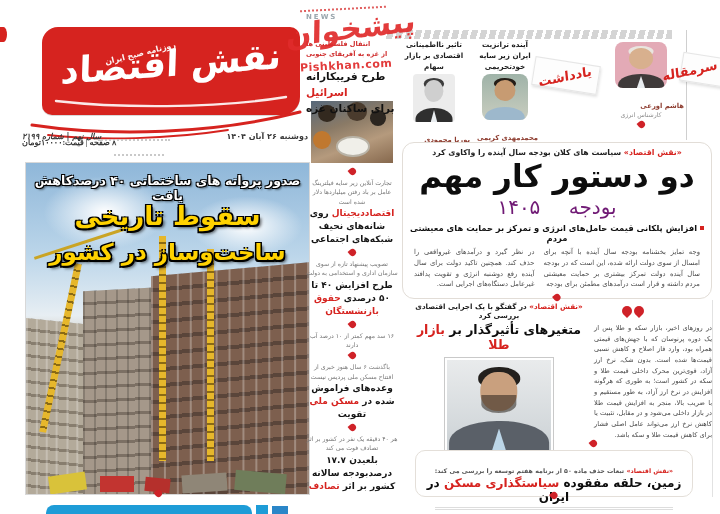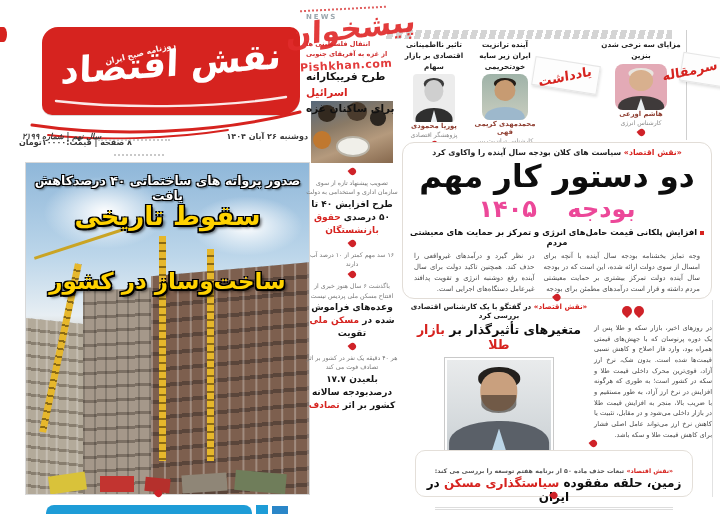--- a/index.html
+++ b/index.html
@@ -76,36 +76,36 @@
              background:repeating-linear-gradient(105deg,#ffffff 0 3px,#d4d4d4 3px 9px);}
   .vline-top{left:686px;top:30px;width:1px;height:110px;background:#cfcfcf;}
   .vline-right{left:712px;top:300px;width:1px;height:197px;background:#e2e2e2;}
   .strip-label{z-index:5;text-align:center;}
   .strip-label .paper{position:absolute;inset:-5px -7px;background:#fdfdfd;border:1px solid #e6e6e6;
                       box-shadow:1px 2px 3px rgba(0,0,0,.12);transform:rotate(9deg);z-index:-1;}
   .strip-label span{color:#d6231f;font-size:13px;font-weight:bold;display:inline-block;
                     transform:rotate(-12deg) skewX(-6deg);}
   .colcard{text-align:center;}
   .cc-title{font-size:7.2px;font-weight:bold;color:#222;line-height:1.5;min-height:22px;}
-  .cc-name{font-size:6.8px;font-weight:bold;color:#8d3b2e;margin-top:0;}
+  .cc-name{font-size:6.8px;font-weight:bold;color:#8d3b2e;margin-top:14px;text-align:right;}
   .cc-role{font-size:6.2px;color:#888;margin-top:1px;}
   .portrait{position:relative;overflow:hidden;margin:2px auto 0;border-radius:8px;}
   .portrait .head{position:absolute;left:50%;transform:translateX(-50%);top:12%;width:46%;height:46%;border-radius:50%;}
   .portrait .hair{position:absolute;left:50%;transform:translateX(-50%);top:8%;width:48%;height:22%;border-radius:50% 50% 40% 40%;}
   .portrait .body{position:absolute;left:50%;transform:translateX(-50%);bottom:-16%;width:88%;height:46%;border-radius:50% 50% 0 0;}
   .portrait .shirt{position:absolute;left:50%;transform:translateX(-50%);bottom:0;width:16%;height:26%;
                    background:#e9edf0;clip-path:polygon(50% 0,100% 100%,0 100%);}
 
   
   .budget-box{left:402px;top:142px;width:310px;height:157px;background:#fff;border:1px solid #e2ddd7;
               border-radius:12px;text-align:center;padding-top:5px;}
   .kick{font-size:7.8px;font-weight:bold;color:#222;}
   .kick .red{color:#d6231f;}
   .budget-h1{font-size:31px;font-weight:bold;color:#0d0d0d;line-height:1.25;letter-spacing:.5px;}
-  .budget-h2{font-size:24px;font-weight:bold;color:#ec4899;line-height:1.15;word-spacing:22px;}
+  .budget-h2{font-size:20px;font-weight:normal;color:#701a75;line-height:1.15;word-spacing:22px;}
   .budget-sub{font-size:8.4px;font-weight:bold;color:#111;margin-top:4px;}
   .bullet{display:inline-block;width:4px;height:4px;background:#d6231f;margin-left:3px;vertical-align:middle;}
   .budget-body{display:flex;gap:9px;margin:4px 11px 0;direction:rtl;}
   .bcol{font-size:6.8px;color:#4a4a4a;text-align:justify;line-height:1.6;}
   .bcol.r{flex:1.3;}
   .bcol.l{flex:1;}
   .budget-pen{position:absolute;left:50%;bottom:-5px;transform:translateX(-50%);}
 
   
   .gold{left:402px;top:299px;width:310px;height:150px;}
@@ -155,21 +155,21 @@
     <svg class="mast-inner-swoosh" viewBox="0 0 238 16">
       <path d="M234,3 C160,15 66,14 4,7" stroke="#ffffff" stroke-width="2.4" fill="none" stroke-linecap="round" opacity=".9"></path>
     </svg>
   </div>
   <svg class="abs mast-swoosh" viewBox="0 0 276 36">
     <path d="M272,6 C186,28 84,31 4,19" stroke="#d6231f" stroke-width="3" fill="none" stroke-linecap="round"></path>
     <path d="M200,24 C142,33 72,35 20,29" stroke="#d6231f" stroke-width="1.8" fill="none" stroke-linecap="round"></path>
   </svg>
 
   <div class="abs dl" style="left:22px;top:132px;width:110px;text-align:left;font-style:italic;">سال نهم | شماره ۲۱۹۹</div>
-  <div class="abs dl" style="left:22px;top:138px;width:110px;text-align:left;">۸ صفحه | قیمت:۱۰۰۰۰تومان</div>
+  <div class="abs dl" style="left:22px;top:138px;width:110px;text-align:left;font-family:Liberation Serif, serif;">۸ صفحه | قیمت:۱۰۰۰۰تومان</div>
   <div class="abs dl" style="left:175px;top:132px;width:133px;text-align:right;">دوشنبه ۲۶ آبان ۱۴۰۴</div>
   <div class="abs dl" style="left:168px;top:147px;width:142px;text-align:right;margin-top:44px;">۲۶ جمادی الاول ۱۴۴۷ | ۱۷ نوامبر ۲۰۲۵</div>
   <div class="abs leader" style="left:98px;top:139px;width:72px;"></div>
   <div class="abs leader" style="left:114px;top:154px;width:50px;"></div>
 
   <div class="abs lead-photo">
     <div class="cloud" style="left:6%;top:4%;width:44%;height:22%;"></div>
     <div class="cloud" style="left:58%;top:10%;width:40%;height:18%;"></div>
     <div class="bld bld-b" style="left:0;top:48%;width:27%;height:54%;"></div>
     <div class="bld bld-c" style="left:20%;top:38%;width:30%;height:64%;"></div>
@@ -180,21 +180,21 @@
     <div class="crane-line" style="left:2%;top:24%;width:34%;transform:rotate(-18deg);"></div>
     <div class="clutter">
       <div style="left:8%;width:13%;height:18px;background:#d9c23a;transform:rotate(-8deg);"></div>
       <div style="left:26%;width:12%;height:16px;background:#c23430;"></div>
       <div style="left:42%;width:9%;height:14px;background:#b5302c;transform:rotate(6deg);"></div>
       <div style="left:55%;width:16%;height:18px;background:#8f8677;transform:rotate(-4deg);"></div>
       <div style="left:74%;width:18%;height:20px;background:#6f7d5a;transform:rotate(5deg);"></div>
     </div>
     <div class="lead-kicker">صدور پروانه های ساختمانی ۴۰ درصدکاهش یافت</div>
     <div class="lead-h" style="top:38px;font-size:26px;">سقوط تاریخی</div>
-    <div class="lead-h" style="top:76px;font-size:23px;margin-top:29px;">ساخت‌وساز در کشور</div>
+    <div class="lead-h" style="top:76px;font-size:23px;">ساخت‌وساز در کشور</div>
   </div>
   <div class="pen-wrap abs" style="left:155px;top:487px;"><span class="pen"></span></div>
 
   <div class="abs wm-dots"></div>
   <div class="abs wm-news">NEWS</div>
   <div class="abs wm-name">پیشخوان</div>
   <div class="abs wm-domain" dir="ltr">Pishkhan.com</div>
 
   <div class="abs gaza-top">
     <div class="gaza-k">انتقال فلسطینی ها</div>
@@ -205,20 +205,25 @@
     <div class="gz" style="left:8%;top:6%;width:22%;height:28%;background:#33291f;"></div>
     <div class="gz" style="left:44%;top:2%;width:24%;height:30%;background:#4a3b2d;"></div>
     <div class="gz" style="left:72%;top:14%;width:20%;height:26%;background:#2c2620;"></div>
     <div class="gz" style="left:30%;top:56%;width:42%;height:34%;background:#f0efe9;border:2px solid #b9b4a8;"></div>
     <div class="gz" style="left:2%;top:48%;width:22%;height:30%;background:#c0782f;"></div>
   </div>
 
   <div class="abs mid-stories">
     <span class="pen-wrap"><span class="pen"></span></span>
 
+    <div class="mid-story">
+      <div class="ms-k">تجارت آنلاین زیر سایه فیلترینگ عامل بر باد رفتن میلیاردها دلار شده است</div>
+      <div class="ms-h"><span class="red">اقتصاددیجیتال</span><span> روی شانه‌های نحیف شبکه‌های اجتماعی</span></div>
+      <span class="pen-wrap"><span class="pen"></span></span>
+    </div>
 
     <div class="mid-story">
       <div class="ms-k">تصویب پیشنهاد تازه از سوی سازمان اداری و استخدامی به دولت</div>
       <div class="ms-h"><span>طرح افزایش ۴۰ تا ۵۰ درصدی </span><span class="red">حقوق بازنشستگان</span></div>
       <span class="pen-wrap"><span class="pen"></span></span>
     </div>
 
     <div class="mid-story">
       <div class="ms-k">۱۶ سد مهم کمتر از ۱۰ درصد آب دارند</div>
       <span class="pen-wrap"><span class="pen"></span></span>
@@ -240,21 +245,20 @@
   <div class="abs filmstrip"></div>
   <div class="abs vline-top"></div>
   <div class="abs vline-right"></div>
 
   <div class="abs strip-label" style="left:688px;top:60px;width:30px;">
     <div class="paper"></div>
     <span>سرمقاله</span>
   </div>
 
   <div class="abs colcard" style="left:598px;top:40px;width:86px;">
-    <div class="cc-title">مزایای سه نرخی شدن بنزین</div>
     <div class="portrait" style="width:52px;height:46px;background:#e3aab6;">
       <div class="hair" style="background:#e9e5df;"></div>
       <div class="head" style="background:#d8b08e;"></div>
       <div class="body" style="background:#3f3a3a;"></div>
       <div class="shirt"></div>
     </div>
     <div class="cc-name">هاشم اورعی</div>
     <div class="cc-role">کارشناس انرژی</div>
     <span class="pen-wrap"><span class="pen"></span></span>
   </div>
@@ -299,21 +303,21 @@
       <div class="bcol l">در نظر گیرد و درآمدهای غیرواقعی را حذف کند. همچنین تاکید دولت برای سال آینده رفع دوشنبه انرژی و تقویت پدافند غیرعامل دستگاه‌های اجرایی است.</div>
     </div>
     <span class="pen-wrap budget-pen"><span class="pen"></span></span>
   </div>
 
   <div class="abs gold">
     <div class="gold-q"><span class="q"></span><span class="q"></span></div>
     <div class="gold-body">در روزهای اخیر، بازار سکه و طلا پس از یک دوره پرنوسان که با جهش‌های قیمتی همراه بود، وارد فاز اصلاح و کاهش نسبی قیمت‌ها شده است. بدون شک، نرخ ارز آزاد، قوی‌ترین محرک داخلی قیمت طلا و سکه در کشور است؛ به طوری که هرگونه افزایش در نرخ ارز آزاد، به طور مستقیم و با ضریب بالا، منجر به افزایش قیمت طلا در بازار داخلی می‌شود و در مقابل، تثبیت یا کاهش نرخ ارز می‌تواند عامل اصلی فشار برای کاهش قیمت طلا و سکه باشد.</div>
     <span class="pen-wrap gold-pen"><span class="pen"></span></span>
     <div class="gold-left">
-      <div class="kick" style="font-size:7.2px;"><span class="red">«نقش اقتصاد»</span><span> در گفتگو با یک کارشناس اقتصادی بررسی کرد</span></div>
+      <div class="kick" style="font-size:7.2px;"><span class="red">«نقش اقتصاد»</span><span> در گفتگو با یک اجرایی اقتصادی بررسی کرد</span></div>
       <div class="gold-h"><span>متغیرهای تأثیرگذار بر </span><span class="red">بازار طلا</span></div>
       <div class="photo-frame">
         <div class="man-photo">
           <div class="hair"></div>
             <div class="head"></div>
             <div class="beard"></div>
             <div class="suit"></div>
             <div class="shirt"></div>
         </div>
       </div>

